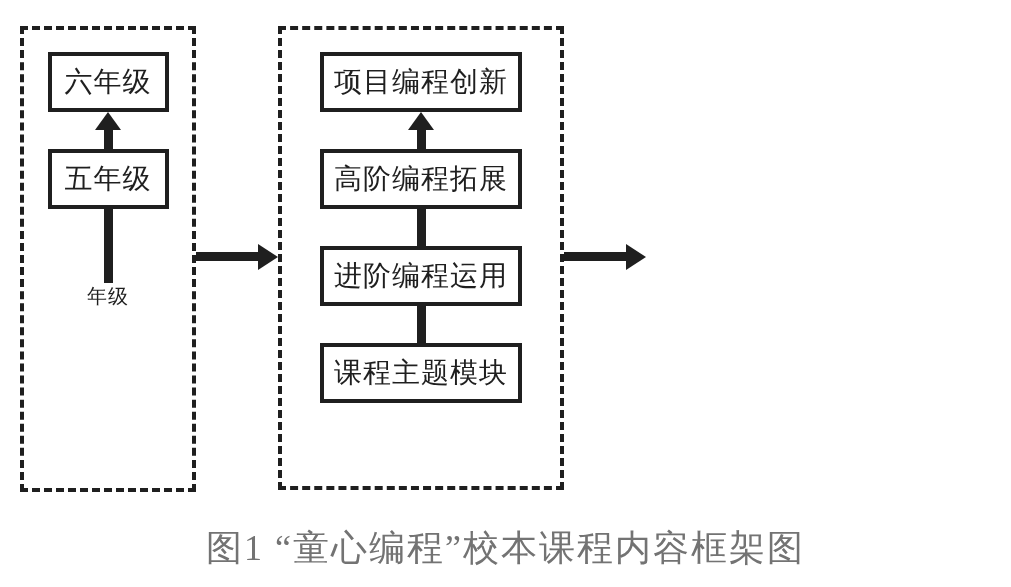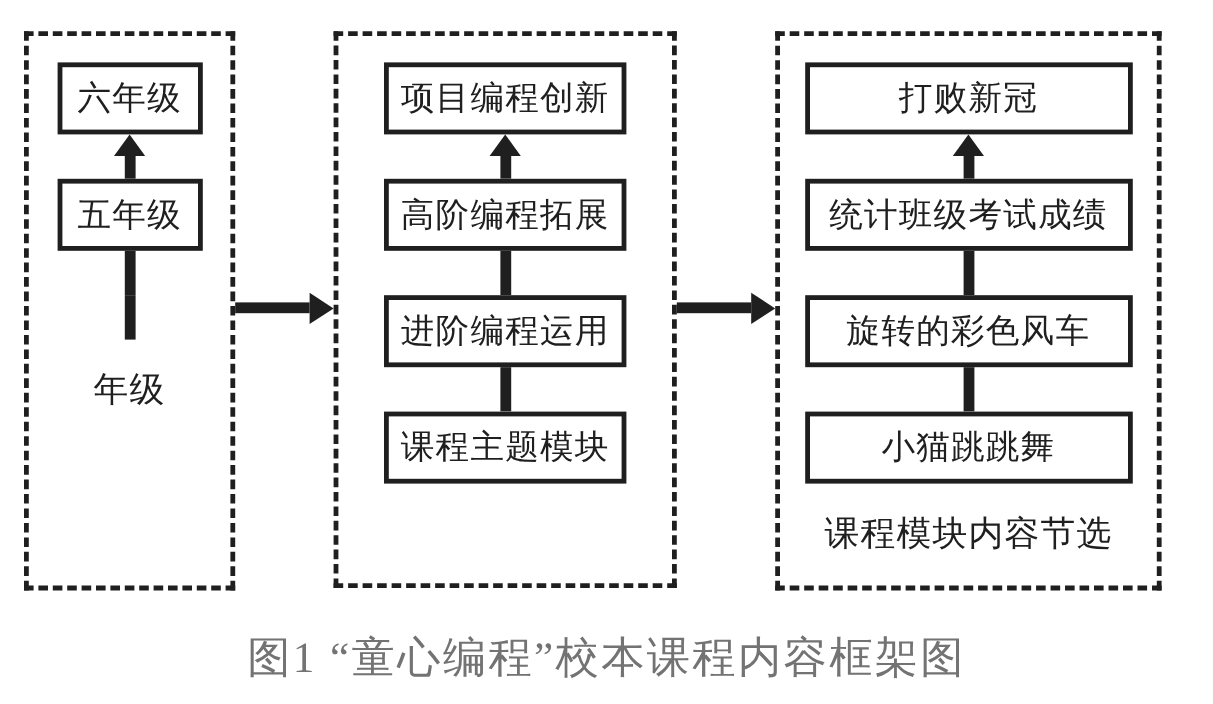--- a/index.html
+++ b/index.html
@@ -61,22 +61,21 @@
     border-left: 13px solid transparent;
     border-right: 13px solid transparent;
     border-bottom: 18px solid #1f1f1f;
   }
   .vconn.with-head .shaft {
     width: 9px;
     flex: 1;
     background: #1f1f1f;
   }
   .column-label {
-    margin-top: 22px;
-    font-size: 29px;
+    font-size: 20px;
     letter-spacing: 1px;
     white-space: nowrap;
   }
   .harrow {
     position: absolute;
     top: 243px;
     width: 82px;
     height: 27px;
     display: flex;
     align-items: center;
@@ -130,33 +129,20 @@
       <div class="head"></div>
       <div class="shaft"></div>
     </div>
     <div class="box">高阶编程拓展</div>
     <div class="vconn"></div>
     <div class="box">进阶编程运用</div>
     <div class="vconn"></div>
     <div class="box">课程主题模块</div>
   </div>
 
-  <div class="column" id="col-c">
-    <div class="box">打败新冠</div>
-    <div class="vconn with-head">
-      <div class="head"></div>
-      <div class="shaft"></div>
-    </div>
-    <div class="box">统计班级考试成绩</div>
-    <div class="vconn"></div>
-    <div class="box">旋转的彩色风车</div>
-    <div class="vconn"></div>
-    <div class="box">小猫跳跳舞</div>
-    <div class="column-label">课程模块内容节选</div>
-  </div>
 
   <div class="harrow" id="harrow-1">
     <div class="shaft"></div>
     <div class="head"></div>
   </div>
   <div class="harrow" id="harrow-2">
     <div class="shaft"></div>
     <div class="head"></div>
   </div>
 

